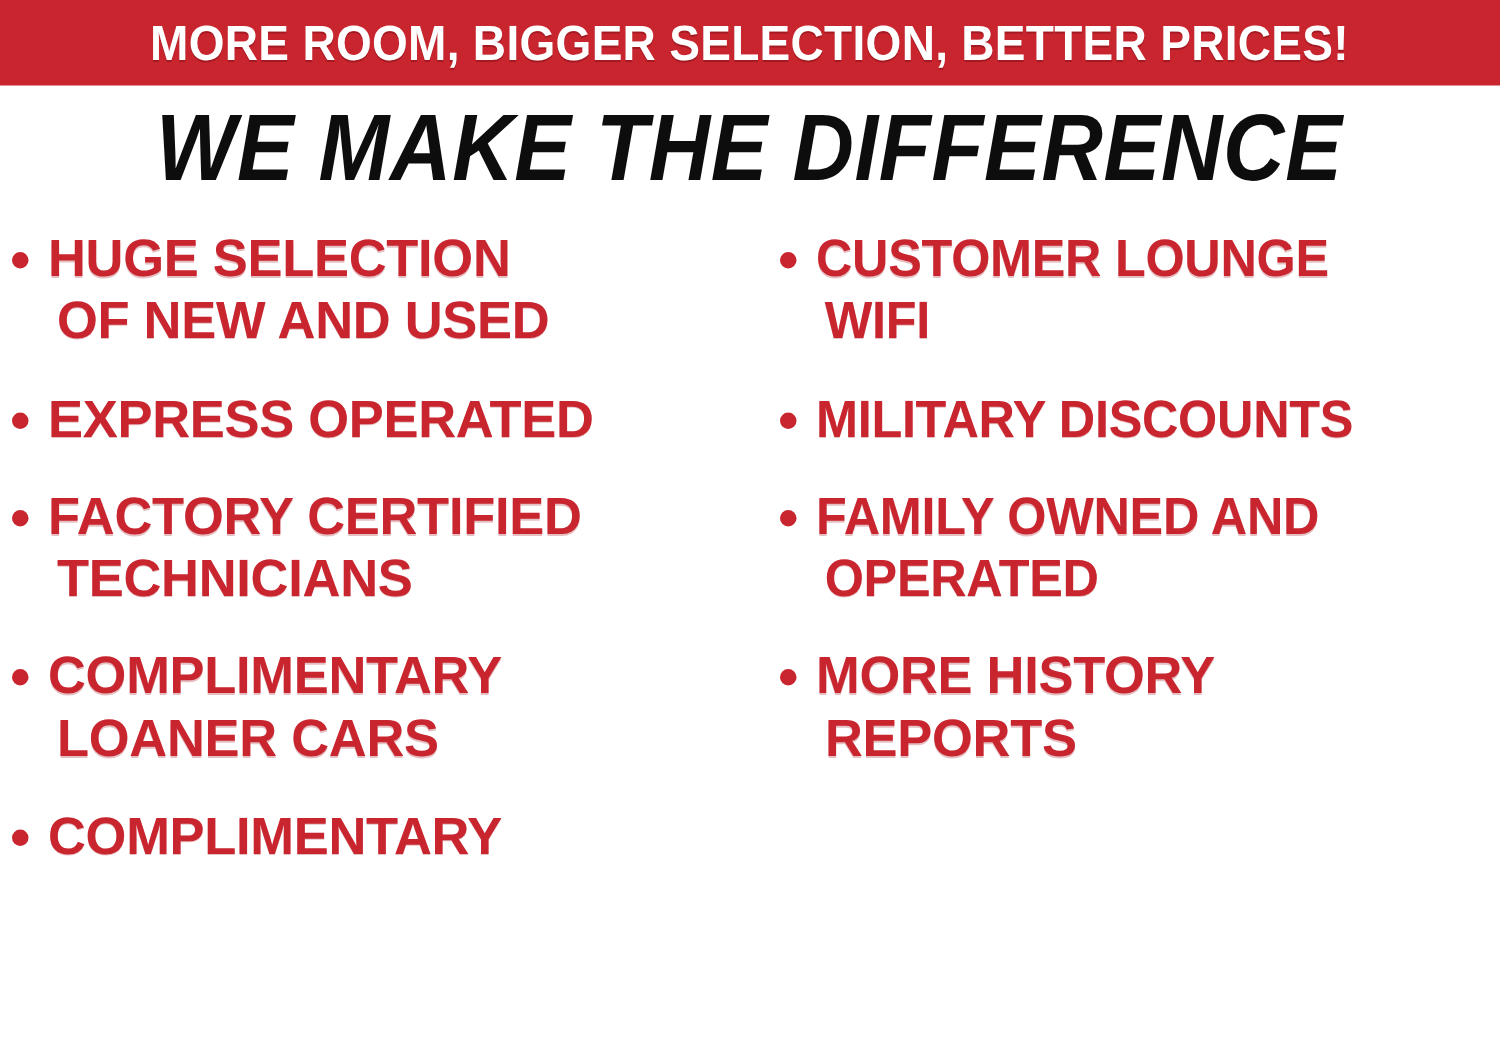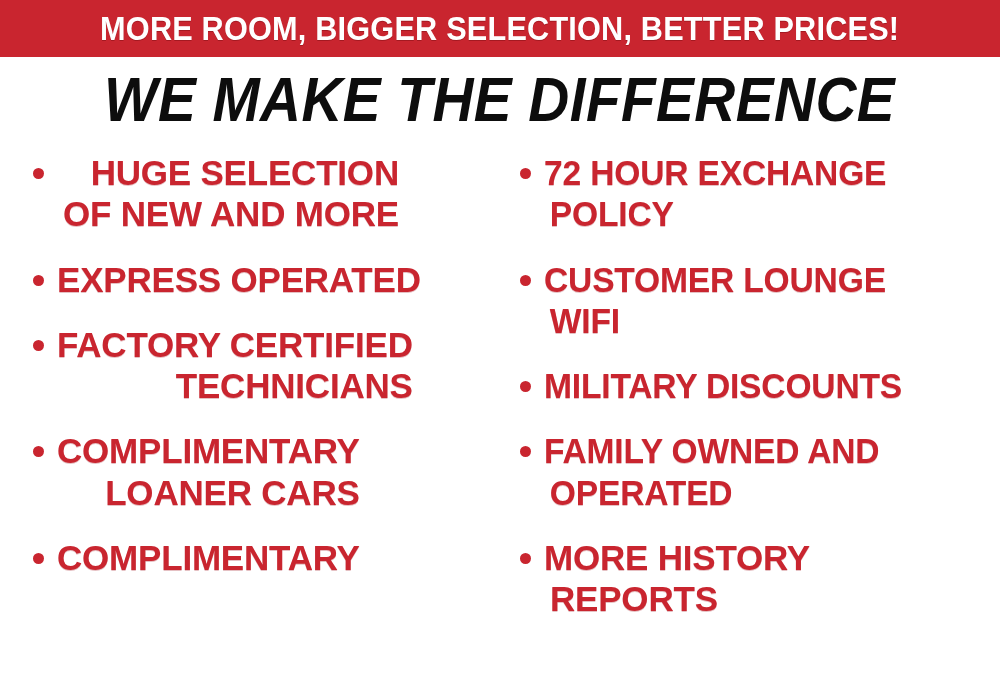--- a/index.html
+++ b/index.html
@@ -79,22 +79,21 @@
     width: 1000px;
     height: 542px;
     display: flex;
     align-items: flex-start;
   }
   .column {
     box-sizing: border-box;
   }
   .column-left {
     width: 505px;
-    padding-left: 33px;
-    text-align: right;
+    padding-left: 8px;
   }
   .column-right {
     width: 495px;
     padding-left: 15px;
   }
 
   .bullet-item {
     display: flex;
     align-items: flex-start;
     margin-bottom: 24px;
@@ -140,21 +139,21 @@
   </div>
 
   <div class="columns">
 
     <div class="column column-left">
 
       <div class="bullet-item">
         <span class="bullet-dot"></span>
         <span class="bullet-label">
           <span>HUGE SELECTION</span>
-          <span class="wrap-indent">OF NEW AND MORE</span>
+          <span class="wrap-indent">OF NEW AND USED</span>
         </span>
       </div>
 
       <div class="bullet-item">
         <span class="bullet-dot"></span>
         <span class="bullet-label">
           <span>EXPRESS OPERATED</span>
         </span>
       </div>
 
@@ -178,27 +177,20 @@
         <span class="bullet-dot"></span>
         <span class="bullet-label">
           <span>COMPLIMENTARY</span>
         </span>
       </div>
 
     </div>
 
     <div class="column column-right">
 
-      <div class="bullet-item">
-        <span class="bullet-dot"></span>
-        <span class="bullet-label condensed">
-          <span>72 HOUR EXCHANGE</span>
-          <span class="wrap-indent">POLICY</span>
-        </span>
-      </div>
 
 
       <div class="bullet-item">
         <span class="bullet-dot"></span>
         <span class="bullet-label condensed">
           <span>CUSTOMER LOUNGE</span>
           <span class="wrap-indent">WIFI</span>
         </span>
       </div>
 

